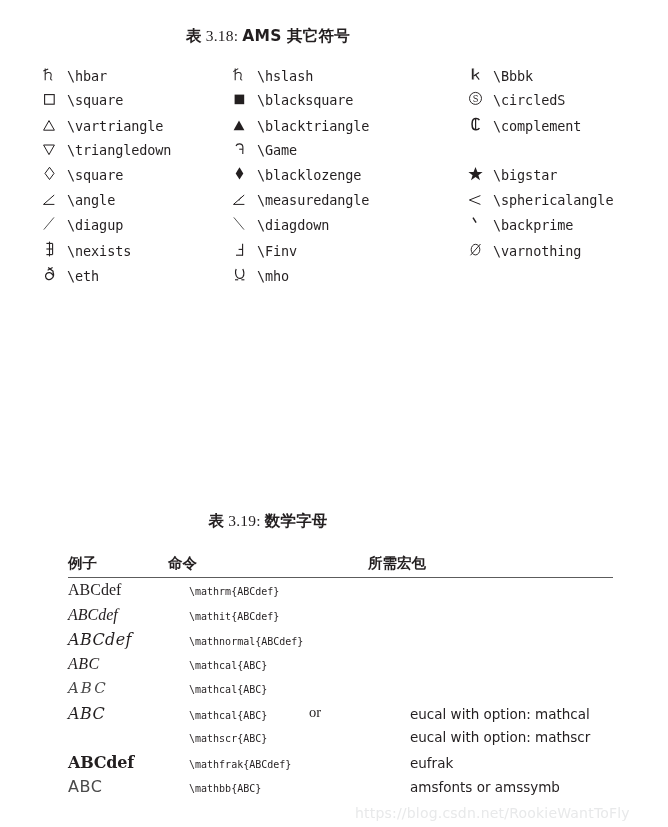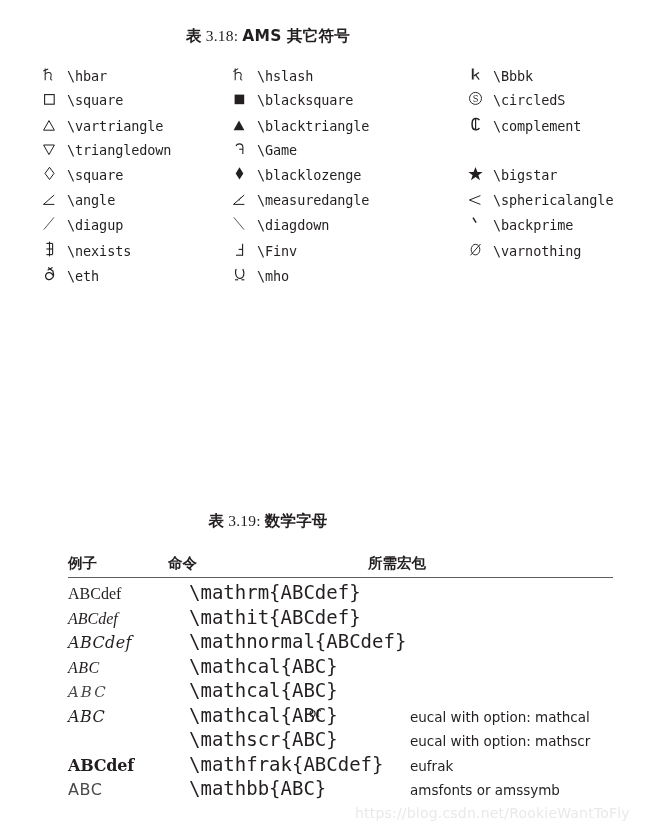--- a/index.html
+++ b/index.html
@@ -119,21 +119,21 @@
   .ex-mathit   { font-family: "Liberation Serif","DejaVu Serif",serif; font-style: italic; }
   .ex-mathnormal { font-family: "DejaVu Serif","Liberation Serif",serif; font-style: italic; letter-spacing: 0.4px; }
   .ex-mathcal  { font-family: "Liberation Serif","DejaVu Serif",serif; font-style: italic; letter-spacing: 0.5px; }
   .ex-mathrsfs { font-family: "DejaVu Serif","Liberation Serif",serif; font-style: italic; letter-spacing: 2px; color:#4a4a4a; font-size:15px;}
   .ex-eucal    { font-family: "DejaVu Serif","Liberation Serif",serif; font-style: italic; letter-spacing: 0.5px; }
   .ex-frak     { font-family: "DejaVu Serif","Liberation Serif",serif; font-weight: bold; letter-spacing: -0.2px; }
   .ex-bb       { font-family: "DejaVu Sans","Liberation Sans",sans-serif; letter-spacing: 0.5px; color:#4a4a4a; }
 
   .cmd {
     font-family: "DejaVu Sans Mono", "Liberation Mono", monospace;
-    font-size: 19px;
+    font-size: 10px;
     color: #231f20;
     white-space: pre;
   }
   .pkg {
     font-family: "DejaVu Sans", "Liberation Sans", sans-serif;
     font-size: 13.5px;
     color: #231f20;
     white-space: pre;
   }
   .pkg-or-tail {

